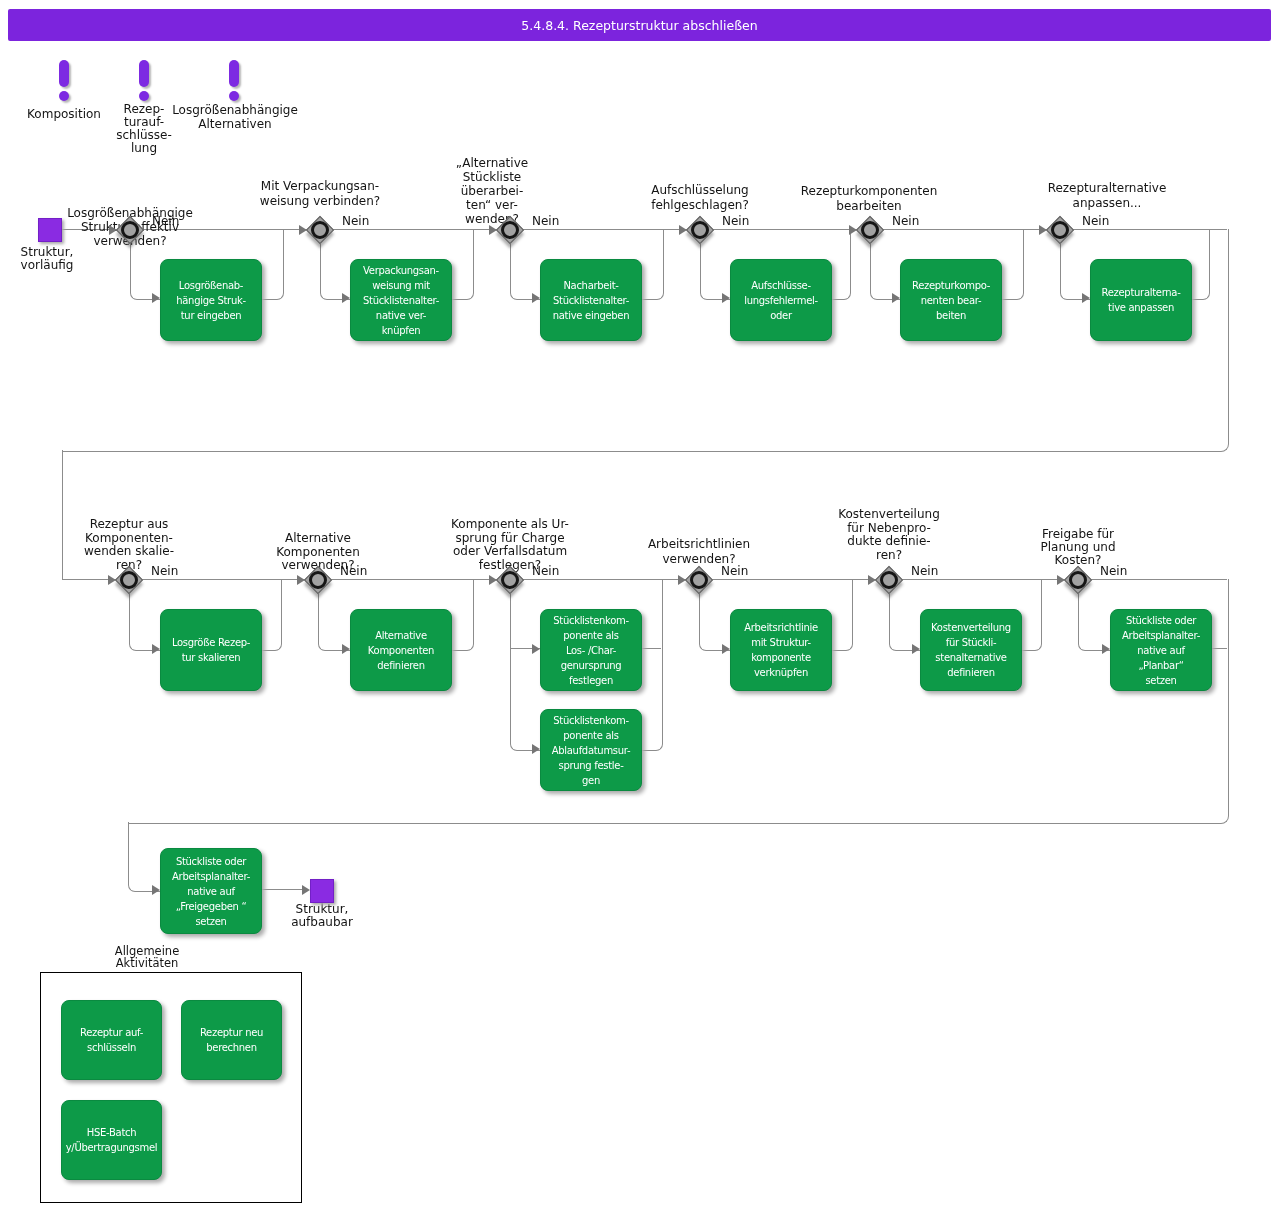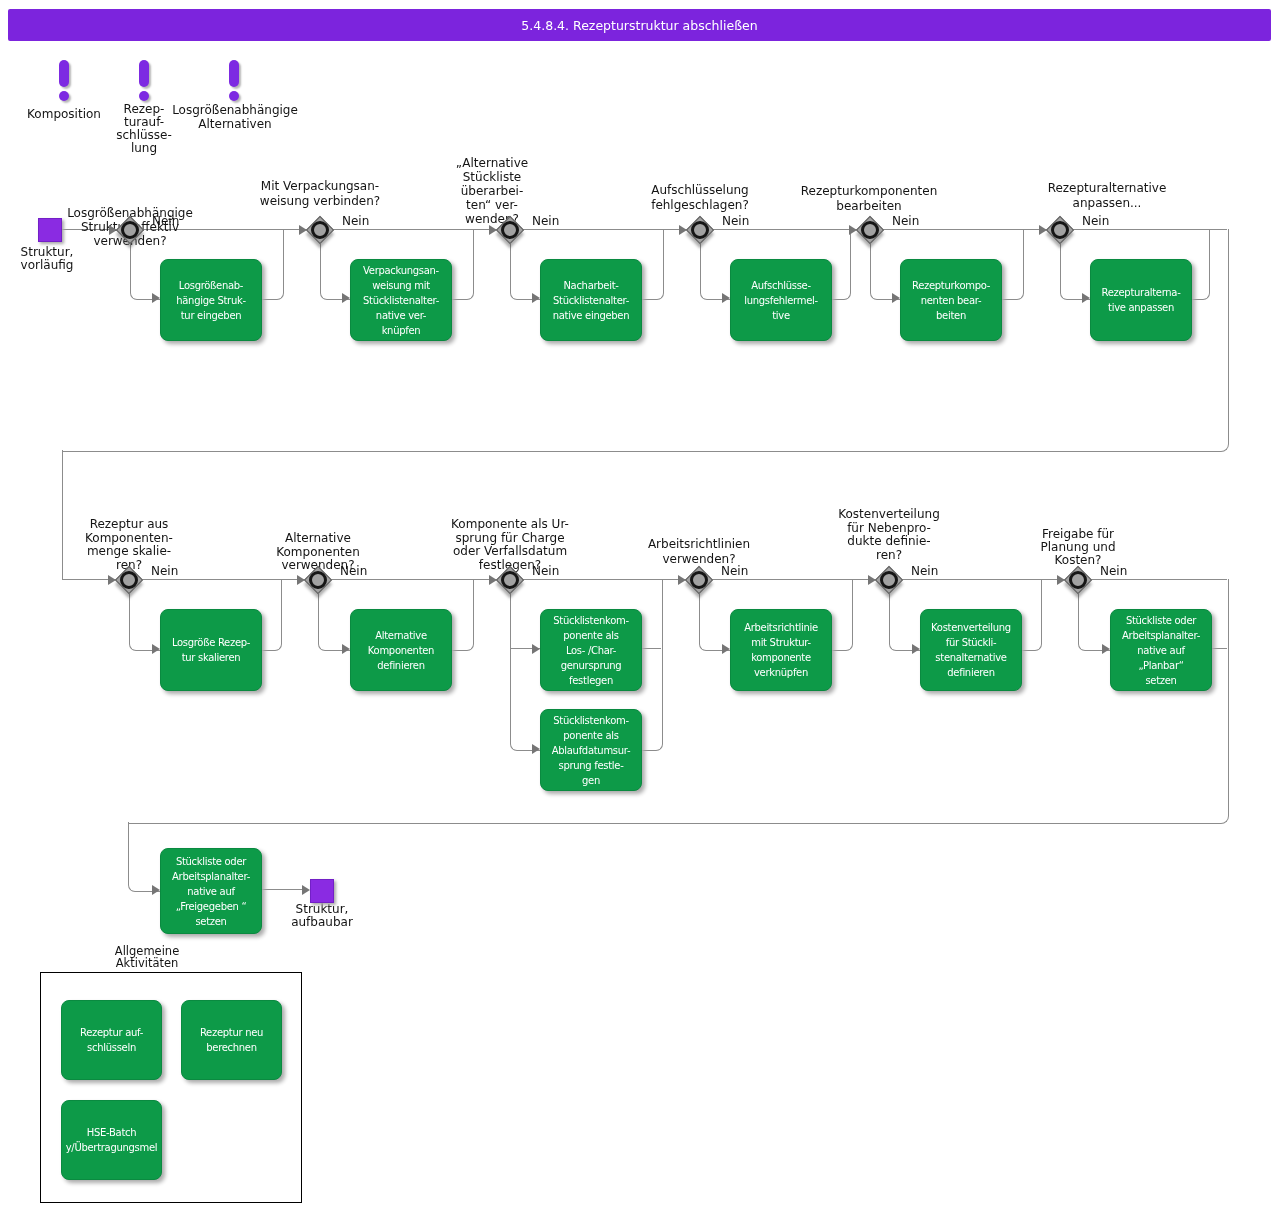--- a/index.html
+++ b/index.html
@@ -189,37 +189,37 @@
 <div class="abs abox" style="left:350px;top:259px"><span>Verpackungsan-
 weisung mit
 Stücklistenalter-
 native ver-
 knüpfen</span></div>
 <div class="abs abox" style="left:540px;top:259px"><span>Nacharbeit-
 Stücklistenalter-
 native eingeben</span></div>
 <div class="abs abox" style="left:730px;top:259px"><span>Aufschlüsse-
 lungsfehlermel-
-tive</span></div>
+oder</span></div>
 <div class="abs abox" style="left:900px;top:259px"><span>Rezepturkompo-
 nenten bear-
 beiten</span></div>
 <div class="abs abox" style="left:1090px;top:259px"><span>Rezepturalterna-
 tive anpassen</span></div>
 
 <div class="abs diamond" style="left:115px;top:566px"></div>
 <div class="abs diamond" style="left:304px;top:566px"></div>
 <div class="abs diamond" style="left:496px;top:566px"></div>
 <div class="abs diamond" style="left:685px;top:566px"></div>
 <div class="abs diamond" style="left:875px;top:566px"></div>
 <div class="abs diamond" style="left:1064px;top:566px"></div>
 
 <div class="abs lbl" style="left:74px;top:518px;width:110px;line-height:13.5px">Rezeptur aus
 Komponenten-
-menge skalie-
+wenden skalie-
 ren?</div>
 <div class="abs lbl" style="left:263px;top:532px;width:110px;line-height:13.5px">Alternative
 Komponenten
 verwenden?</div>
 <div class="abs lbl" style="left:445px;top:518px;width:130px;line-height:13.5px">Komponente als Ur-
 sprung für Charge
 oder Verfallsdatum
 festlegen?</div>
 <div class="abs lbl" style="left:639px;top:537px;width:120px;line-height:15px">Arbeitsrichtlinien
 verwenden?</div>

